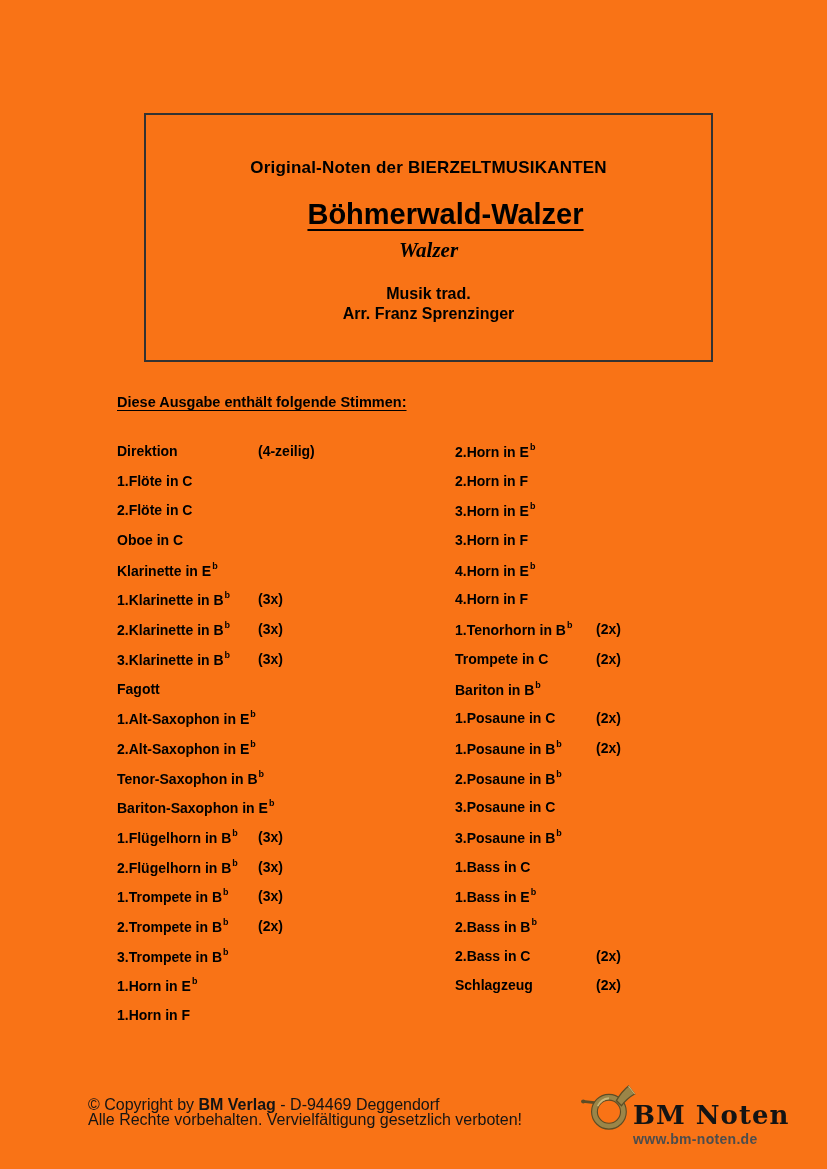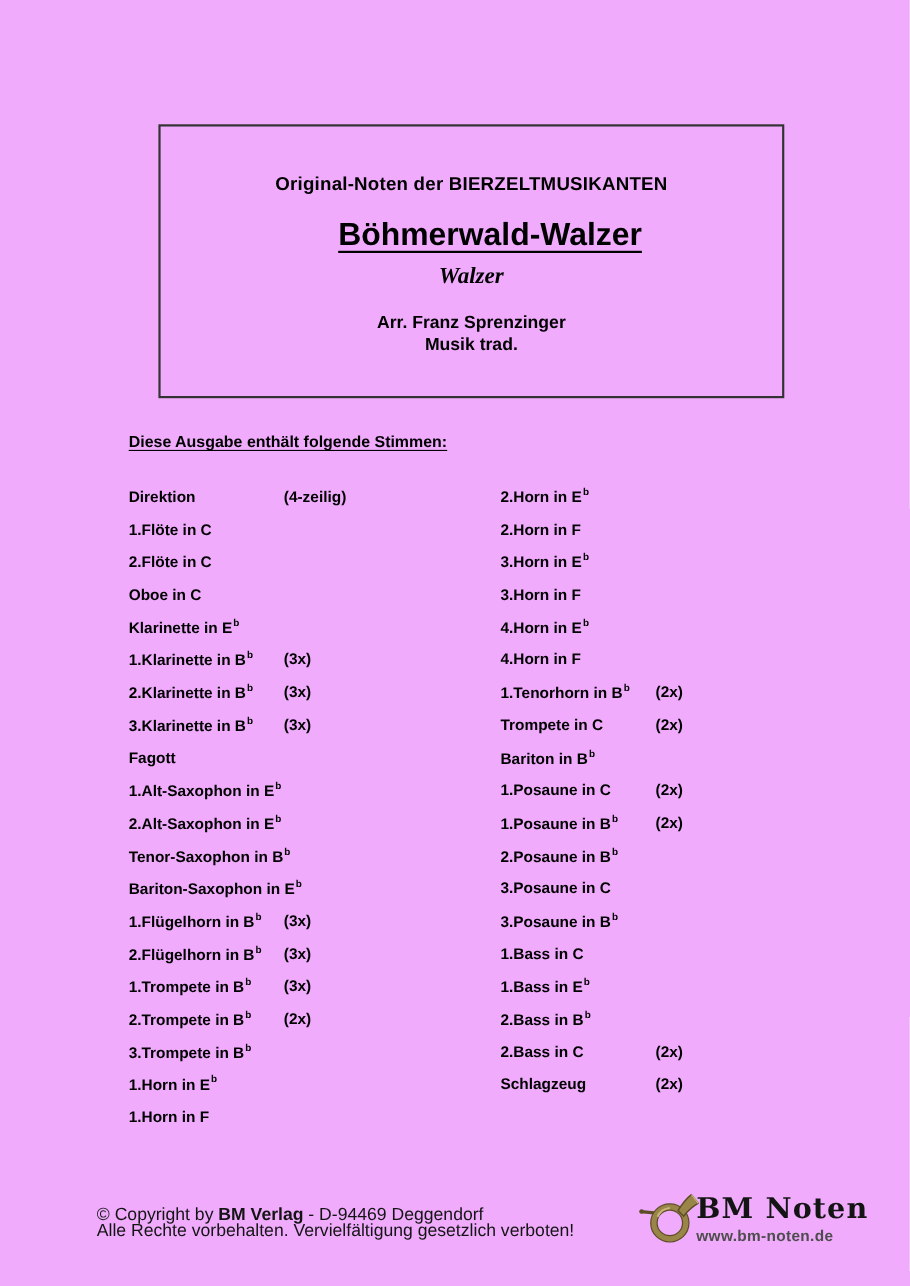--- a/index.html
+++ b/index.html
@@ -1,21 +1,21 @@
 <!DOCTYPE html>
 <html><head>
 <meta charset="utf-8">
 <style>
   html, body { margin: 0; padding: 0; background: #e8e8e8; }
   .page {
     position: relative;
     width: 827px;
     height: 1169px;
     margin: 0 auto;
-    background: #f0abfc;
+    background: #f97316;
     font-family: "Liberation Sans", sans-serif;
     color: #000;
     overflow: hidden;
   }
 
   
   .title-box {
     position: absolute;
     left: 144px;
     top: 113px;
@@ -101,21 +101,21 @@
 
   
   .logo {
     position: absolute;
     left: 580px;
     top: 1080px;
     display: flex;
     align-items: flex-start;
   }
   .horn-icon { width: 56px; height: 50px; margin-top: 3px; }
-  .logo-text-block { margin-left: -3px; }
+  .logo-text-block { margin-left: -3px; margin-top: 16px; }
   .logo-name {
     font-family: "DejaVu Serif", serif;
     font-weight: bold;
     font-size: 26px;
     line-height: 30px;
     letter-spacing: 1px;
     color: #141414;
     margin-top: 4px;
   }
   .logo-url {
@@ -129,22 +129,22 @@
 </head>
 <body>
 
 <div class="page">
 
   <div class="title-box">
     <div class="box-header">Original-Noten der BIERZELTMUSIKANTEN</div>
     <h1 class="work-title">Böhmerwald-Walzer</h1>
     <div class="work-subtitle">Walzer</div>
     <div class="credits">
+      <div>Musik trad.</div>
       <div>Arr. Franz Sprenzinger</div>
-      <div>Musik trad.</div>
     </div>
   </div>
 
   <div class="parts-heading">Diese Ausgabe enthält folgende Stimmen:</div>
 
   <div class="parts-columns">
     <div class="parts-col">
         <div class="part-row">
           <span class="part-name">Direktion</span>
           <span class="part-qty">(4-zeilig)</span>

